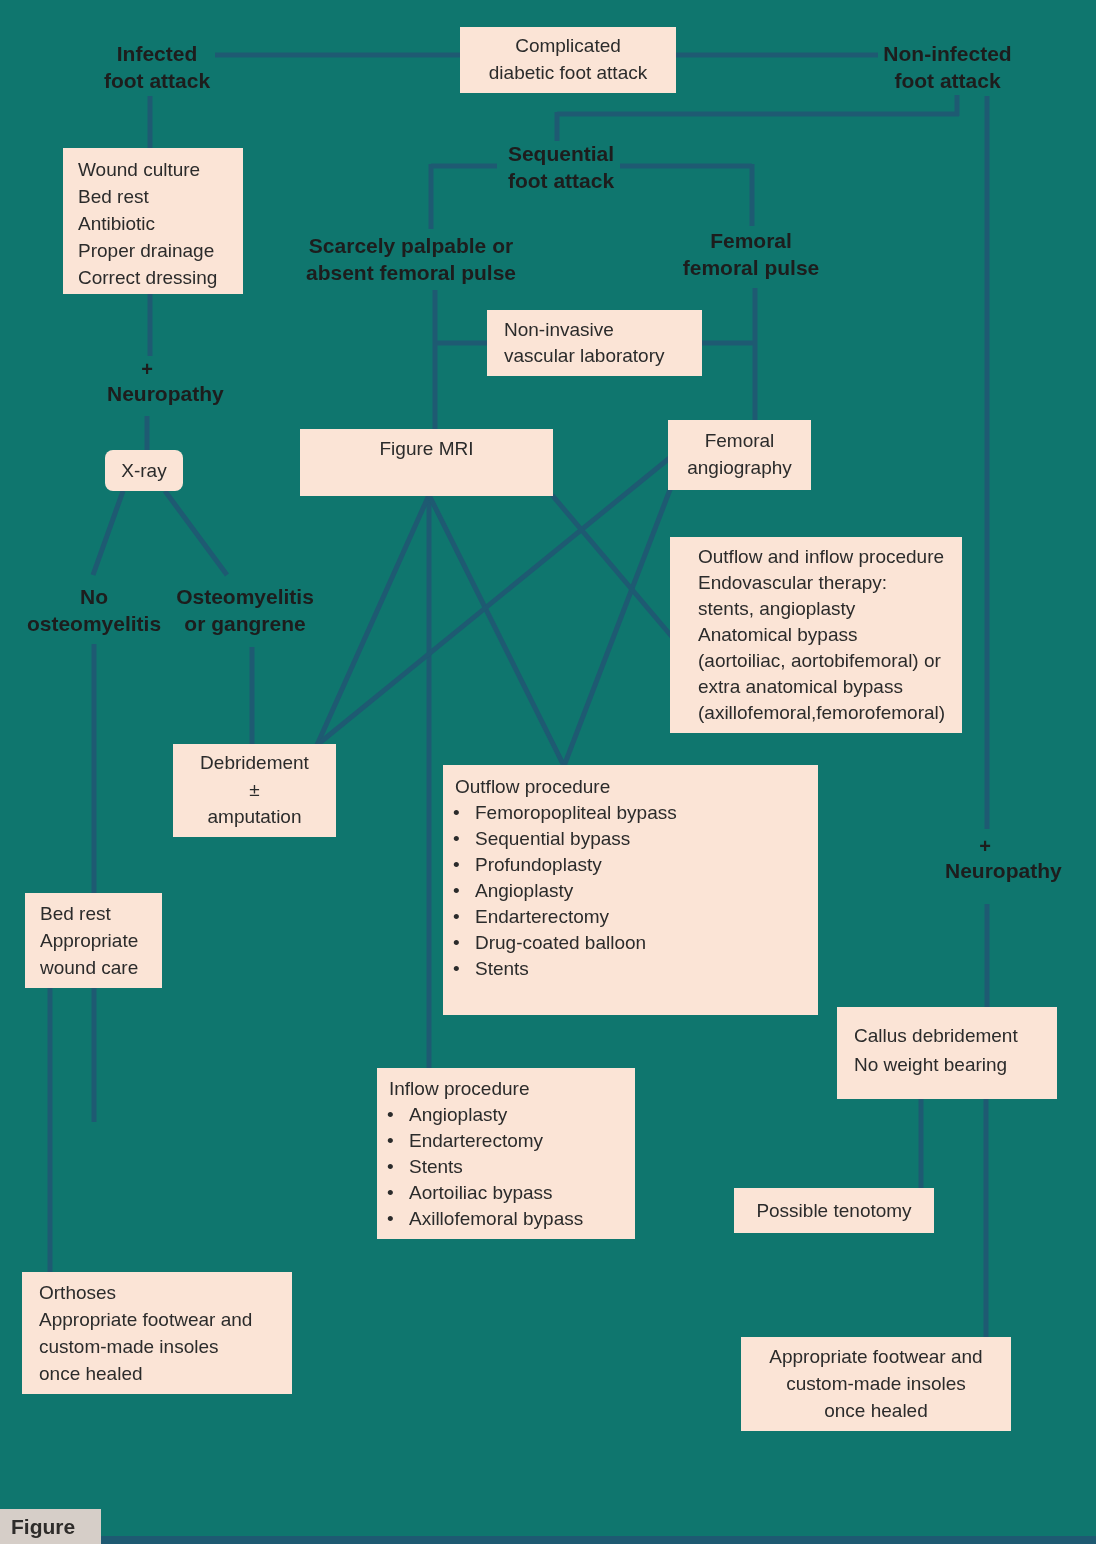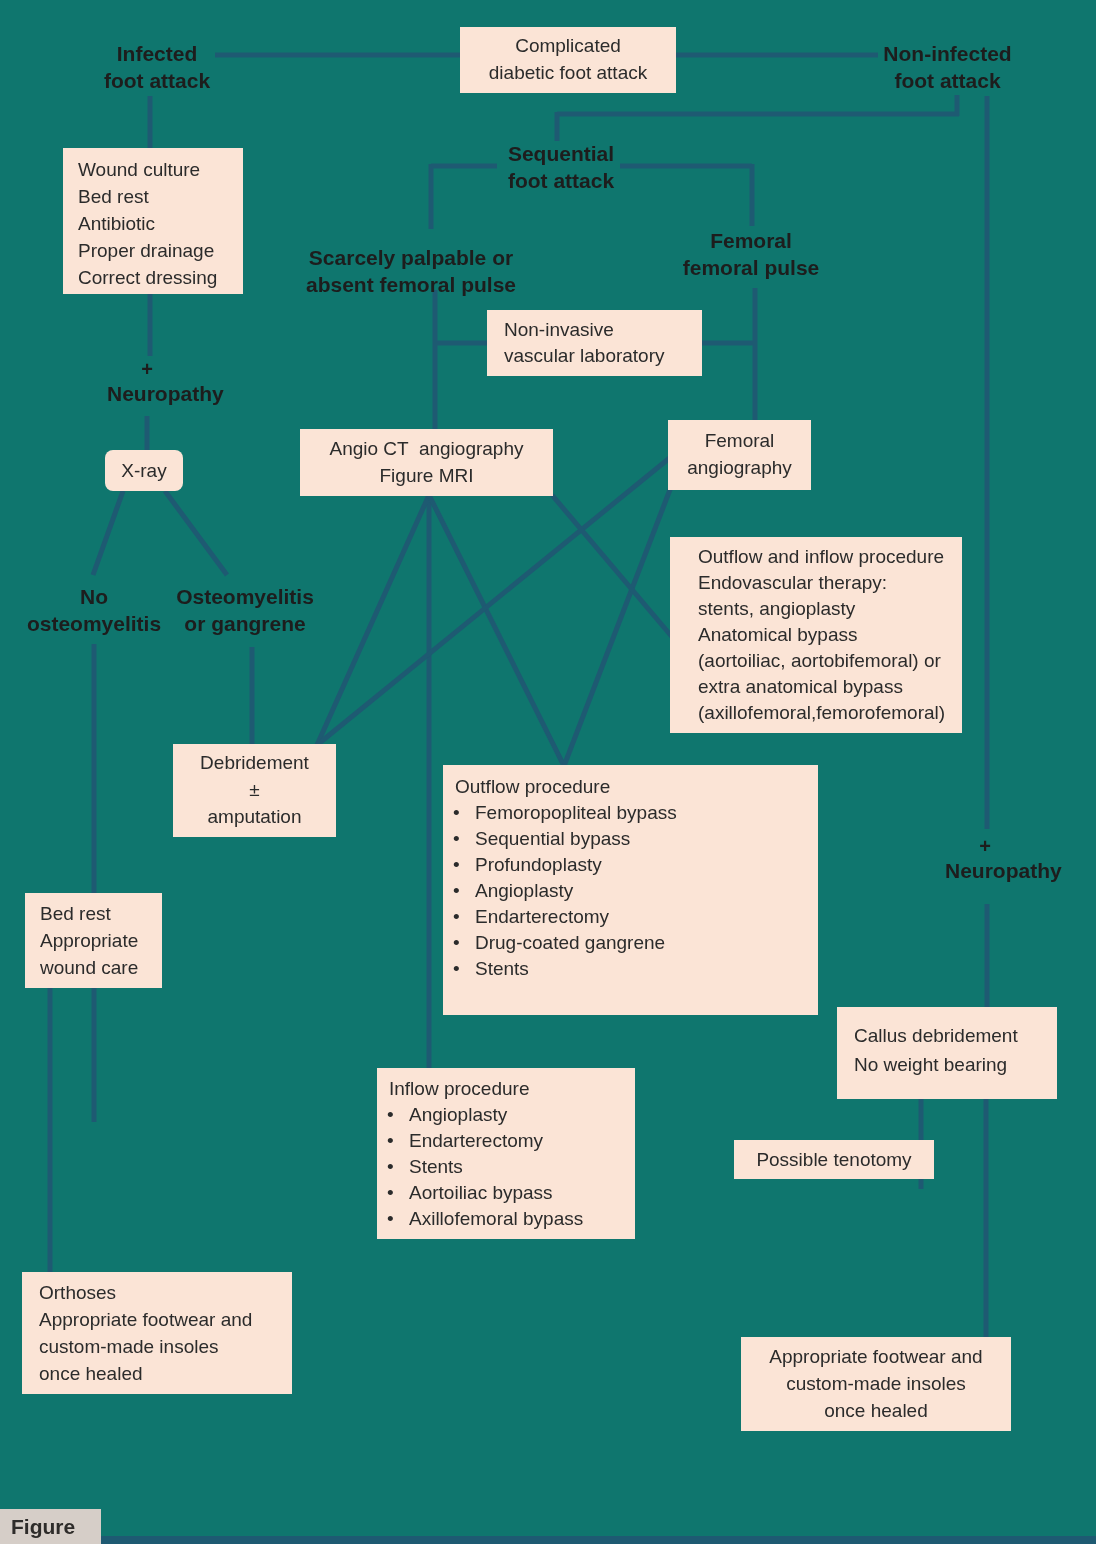--- a/index.html
+++ b/index.html
@@ -118,37 +118,36 @@
   <div class="label" style="left:163px;top:583px;width:164px;">
       <div class="line">Osteomyelitis</div>
       <div class="line">or gangrene</div>
     </div>
 
   <div class="label" style="left:481px;top:140px;width:160px;">
       <div class="line">Sequential</div>
       <div class="line">foot attack</div>
     </div>
 
-  <div class="label" style="left:296px;top:244px;width:230px;">
+  <div class="label" style="left:296px;top:232px;width:230px;">
       <div class="line">Scarcely palpable or</div>
       <div class="line">absent femoral pulse</div>
     </div>
 
   <div class="label" style="left:671px;top:227px;width:160px;">
       <div class="line">Femoral</div>
       <div class="line">femoral pulse</div>
     </div>
 
   <div class="box" style="left:487px;top:310px;width:215px;height:66px;padding:7px 0 0 17px;line-height:26px;">
       <div class="line">Non-invasive</div>
       <div class="line">vascular laboratory</div>
     </div>
 
   <div class="box center" style="left:300px;top:429px;width:253px;height:67px;padding-top:6px;">
-      <div class="line">Angio CT  angiography</div>
       <div class="line">Figure MRI</div>
     </div>
 
   <div class="box center" style="left:668px;top:420px;width:143px;height:70px;padding-top:7px;">
       <div class="line">Femoral</div>
       <div class="line">angiography</div>
     </div>
 
   <div class="box" style="left:670px;top:537px;width:292px;height:196px;padding:7px 0 0 28px;line-height:26px;">
       <div class="line">Outflow and inflow procedure</div>
@@ -167,21 +166,21 @@
     </div>
 
   <div class="box bullets" style="left:443px;top:765px;width:375px;height:250px;padding-top:9px;line-height:26px;">
     <div class="line h">Outflow procedure</div>
     <div>
         <div class="line b">Femoropopliteal bypass</div>
         <div class="line b">Sequential bypass</div>
         <div class="line b">Profundoplasty</div>
         <div class="line b">Angioplasty</div>
         <div class="line b">Endarterectomy</div>
-        <div class="line b">Drug-coated gangrene</div>
+        <div class="line b">Drug-coated balloon</div>
         <div class="line b">Stents</div>
       </div>
   </div>
 
   <div class="box" style="left:25px;top:893px;width:137px;height:95px;padding:7px 0 0 15px;">
       <div class="line">Bed rest</div>
       <div class="line">Appropriate</div>
       <div class="line">wound care</div>
     </div>
 
@@ -200,21 +199,21 @@
     <div>
         <div class="line b">Angioplasty</div>
         <div class="line b">Endarterectomy</div>
         <div class="line b">Stents</div>
         <div class="line b">Aortoiliac bypass</div>
         <div class="line b">Axillofemoral bypass</div>
       </div>
   </div>
 
 
-  <div class="box center vcenter" style="left:734px;top:1140px;width:200px;height:39px;">
+  <div class="box center vcenter" style="left:734px;top:1188px;width:200px;height:45px;">
     <div class="line">Possible tenotomy</div>
   </div>
 
   <div class="box" style="left:22px;top:1272px;width:270px;height:122px;padding:7px 0 0 17px;">
       <div class="line">Orthoses</div>
       <div class="line">Appropriate footwear and</div>
       <div class="line">custom-made insoles</div>
       <div class="line">once healed</div>
     </div>
 

